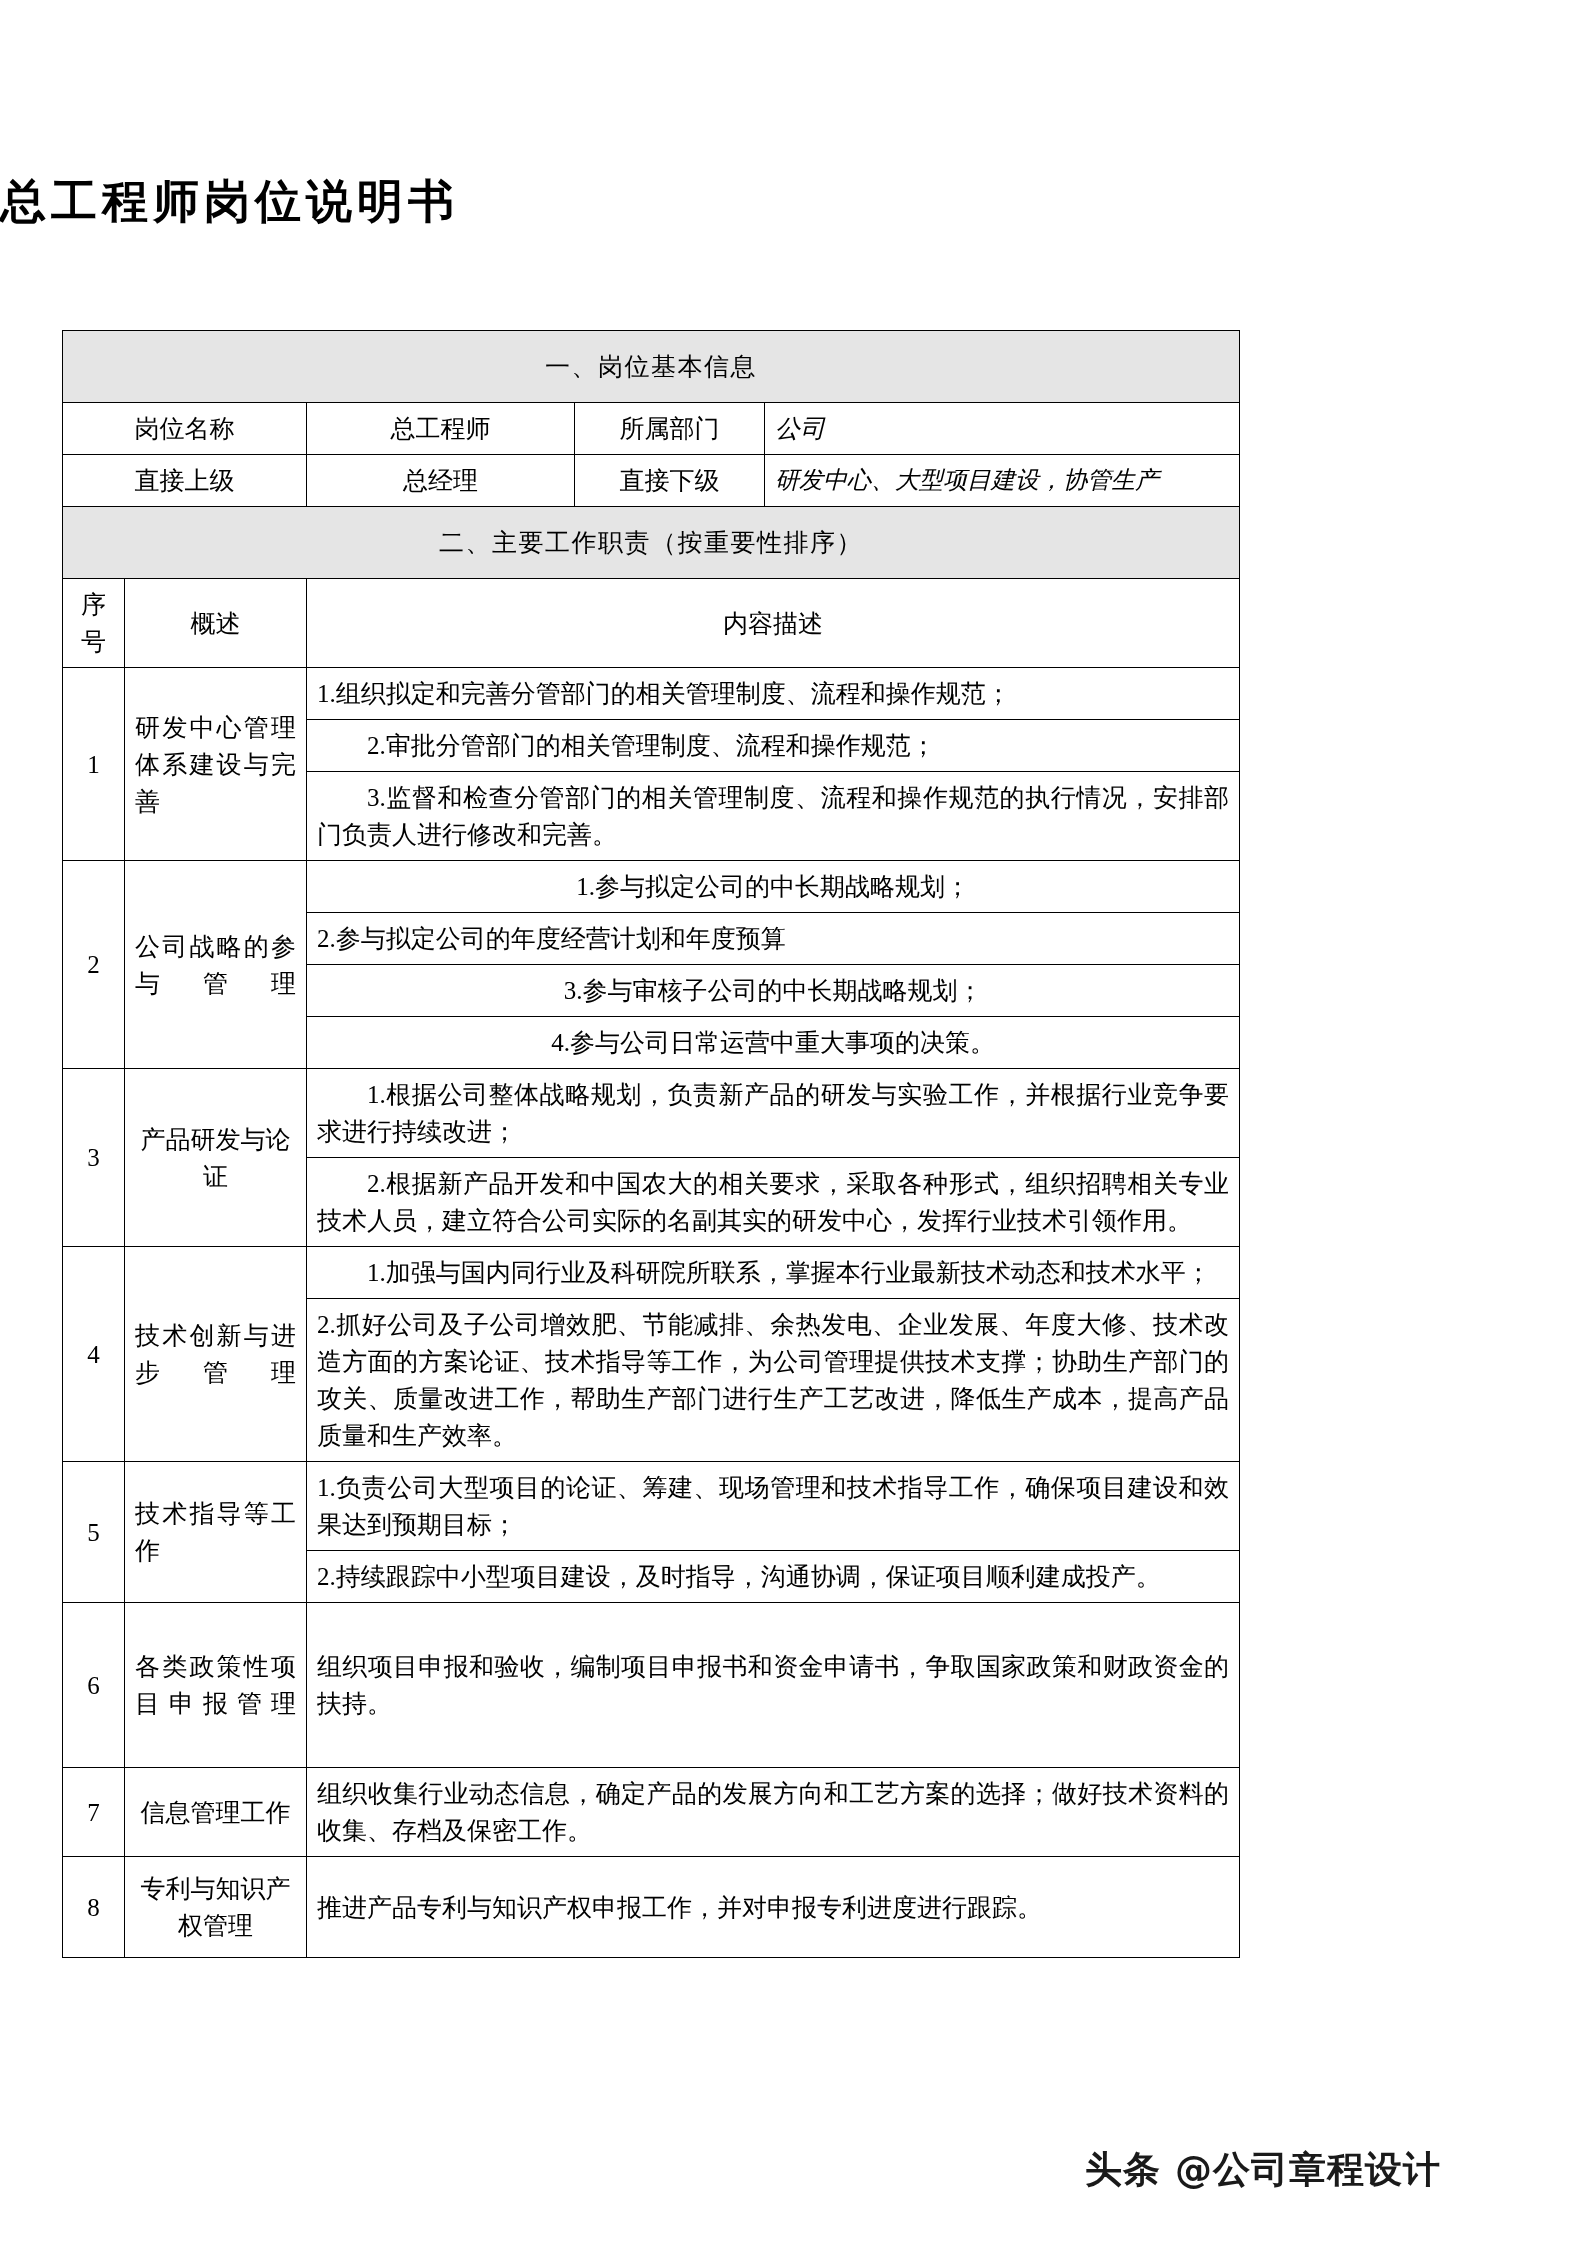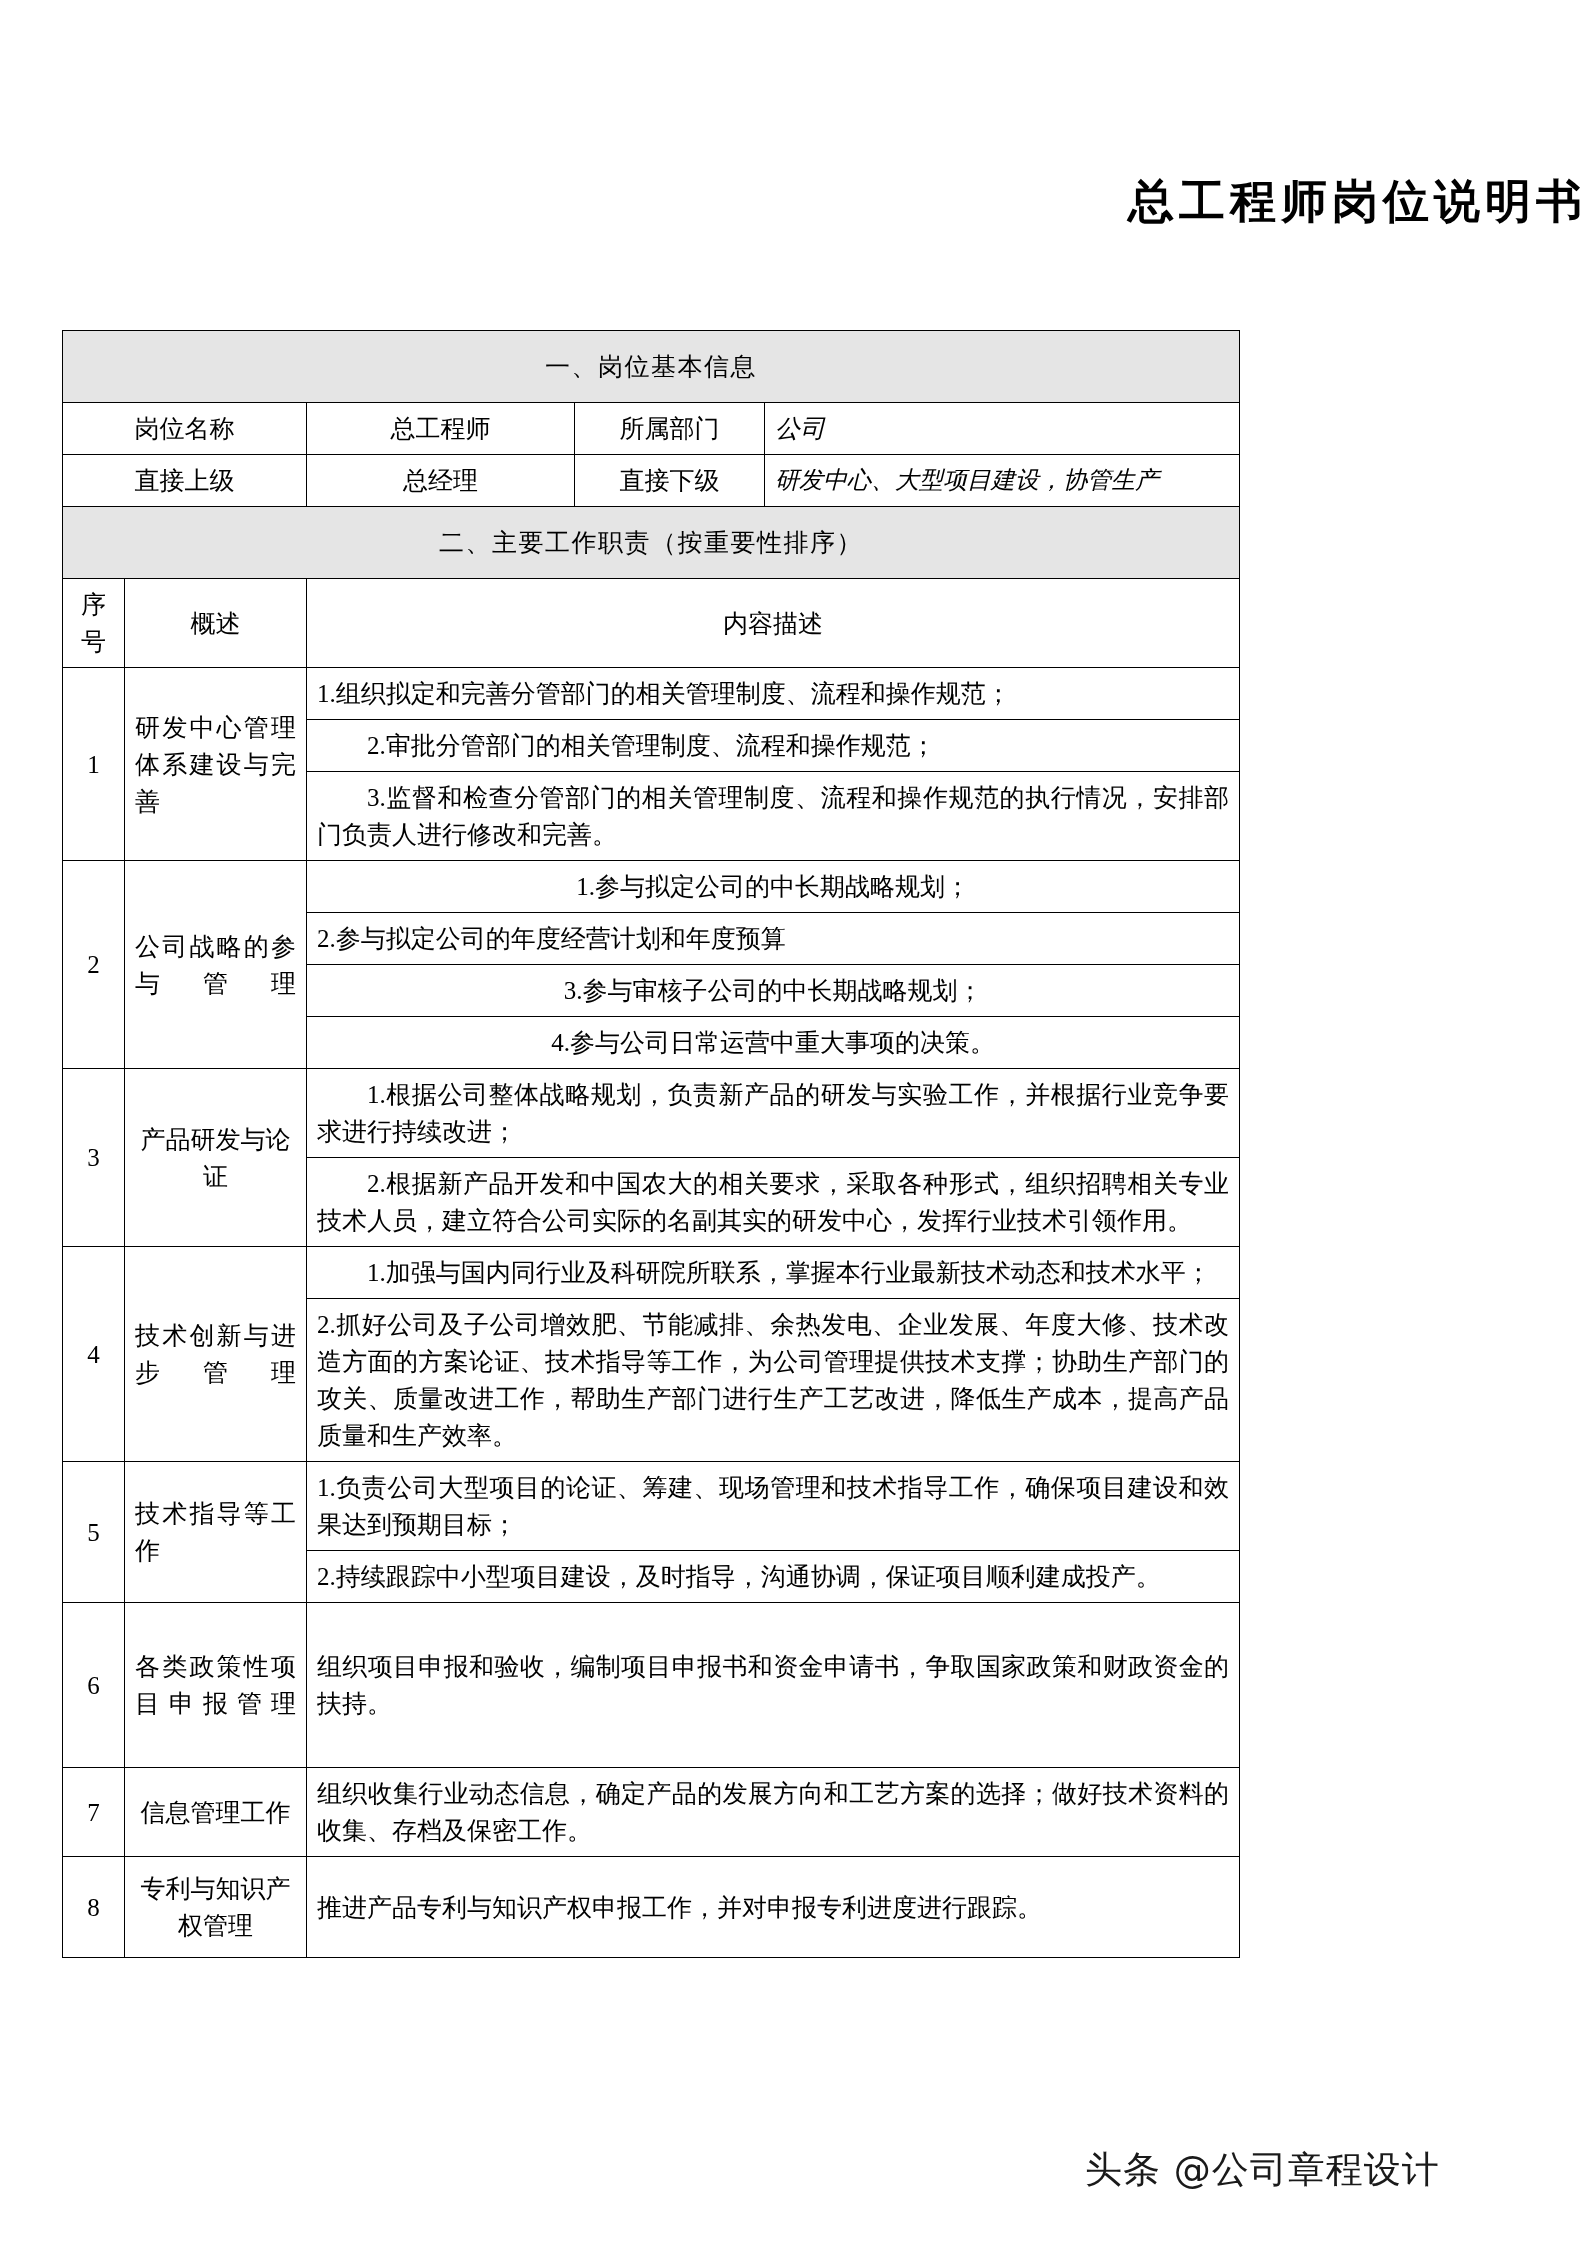--- a/index.html
+++ b/index.html
@@ -19,21 +19,21 @@
     width: 1587px;
     height: 2245px;
     position: relative;
     box-sizing: border-box;
   }
   .doc-title {
     position: absolute;
     top: 178px;
     left: 0;
     width: 1587px;
-    text-align: right;
+    text-align: left;
     font-family: "DejaVu Sans", sans-serif;
     font-weight: bold;
     font-size: 46px;
     letter-spacing: 5px;
     line-height: 1;
   }
   .jd-table {
     position: absolute;
     top: 330px;
     left: 62px;
@@ -77,21 +77,21 @@
     text-align: justify;
     text-align-last: justify;
     text-justify: inter-ideograph;
     line-height: 1.6;
   }
   .watermark {
     position: absolute;
     left: 1085px;
     top: 2145px;
     font-family: "DejaVu Sans", sans-serif;
-    font-weight: normal;
+    font-weight: bold;
     font-size: 37px;
     letter-spacing: 1px;
     color: #1a1a1a;
     white-space: nowrap;
   }
 </style>
 </head>
 <body>
 
 <div class="page">

